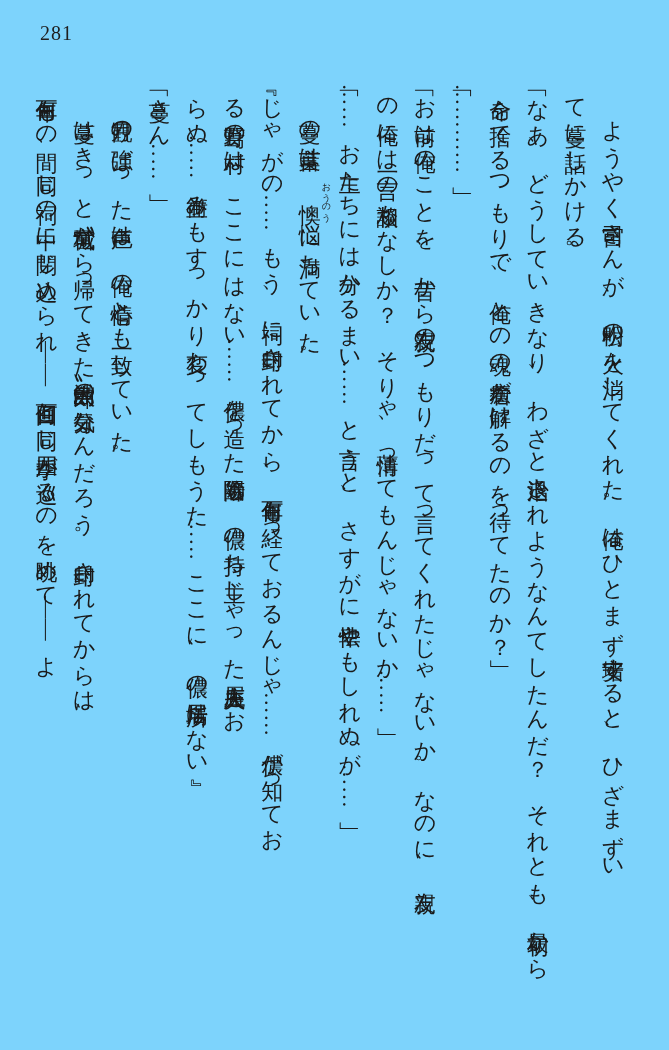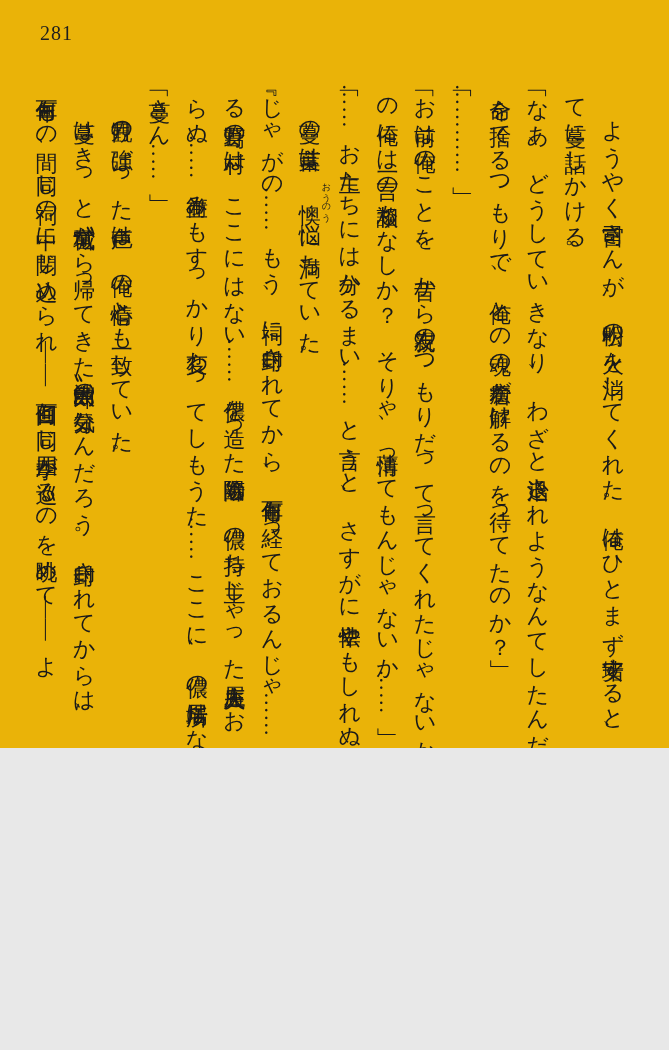--- a/index.html
+++ b/index.html
@@ -3,22 +3,22 @@
 <meta charset="utf-8">
 <style>
   html, body {
     margin: 0;
     padding: 0;
     background: #e8e8e8;
   }
   .page {
     position: relative;
     width: 669px;
-    height: 748px;
-    background: #eab308;
+    height: 1050px;
+    background: #7dd3fc;
     overflow: hidden;
     font-family: "Liberation Serif", "DejaVu Serif", serif;
   }
   .page-number {
     position: absolute;
     left: 40px;
     top: 22px;
     font-size: 20px;
     letter-spacing: 1px;
     color: #1f1f1f;

